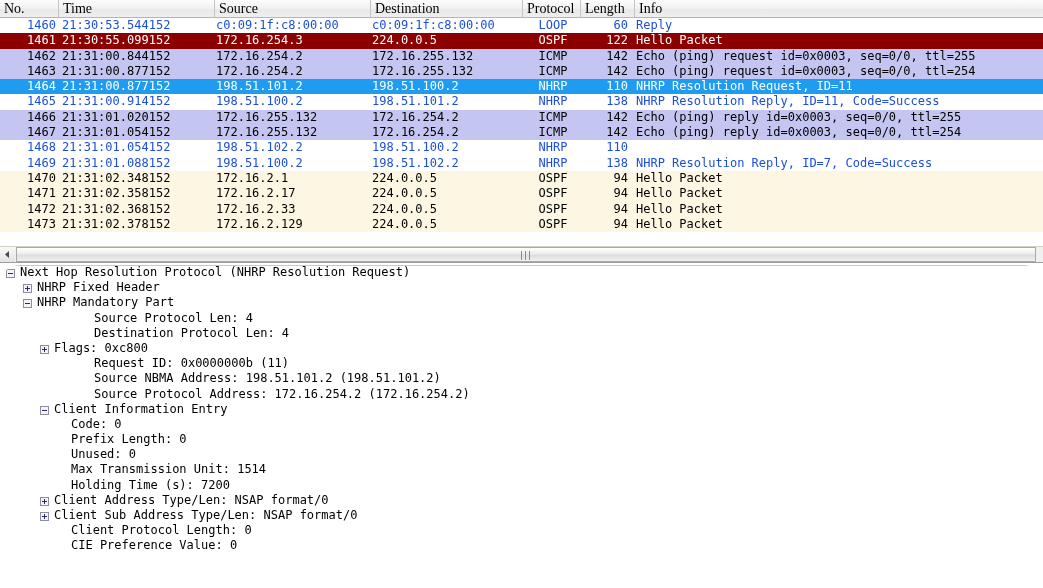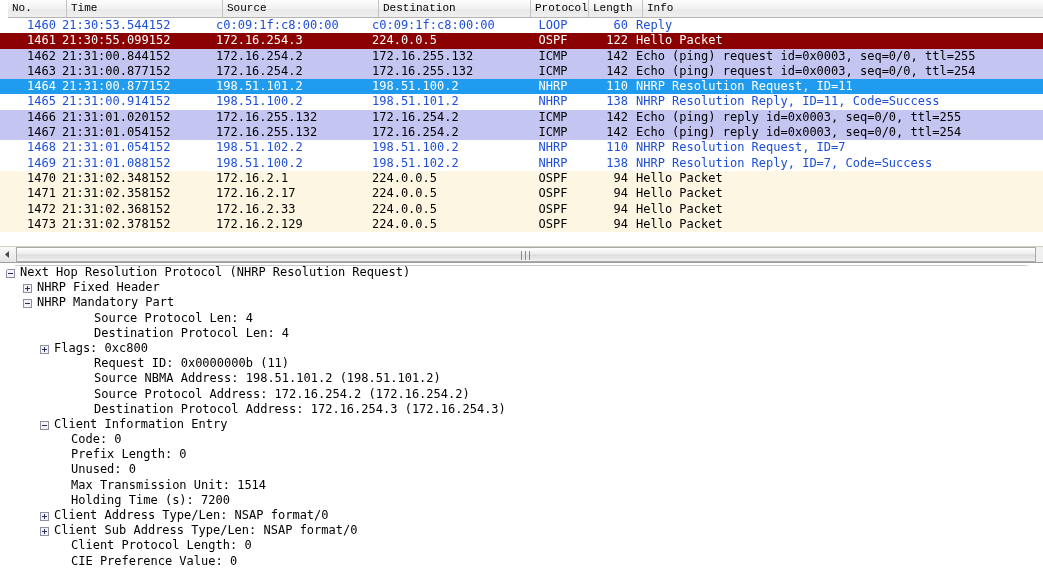--- a/index.html
+++ b/index.html
@@ -24,24 +24,23 @@
     height: 246px;
     background: #ffffff;
     overflow: hidden;
   }
 
   #packet-list-header {
     position: relative;
     height: 17px;
     background: linear-gradient(to bottom, #fdfdfd 0%, #f1f1f1 50%, #e8e8e8 51%, #efefef 100%);
     border-bottom: 1px solid #b4b4b4;
-    font-family: Liberation Mono, monospace;
-    font-size: 11px;
+    font-family: Liberation Serif, serif;
+    font-size: 14px;
     color: #000000;
-    margin-left: 8px;
   }
   .col-head {
     position: absolute;
     top: 0;
     height: 17px;
     line-height: 17px;
     padding-left: 4px;
     box-sizing: border-box;
     white-space: nowrap;
     overflow: hidden;
@@ -287,21 +286,20 @@
         <div class="pcell c-len">142</div>
         <div class="pcell c-info">Echo (ping) reply     id=0x0003, seq=0/0, ttl=254</div>
       </div>
       <div class="prow rc-white">
         <div class="pcell c-no">1468</div>
         <div class="pcell c-time">21:31:01.054152</div>
         <div class="pcell c-src">198.51.102.2</div>
         <div class="pcell c-dst">198.51.100.2</div>
         <div class="pcell c-prot">NHRP</div>
         <div class="pcell c-len">110</div>
-        <div class="pcell c-info">NHRP Resolution Request, ID=7</div>
       </div>
       <div class="prow rc-white">
         <div class="pcell c-no">1469</div>
         <div class="pcell c-time">21:31:01.088152</div>
         <div class="pcell c-src">198.51.100.2</div>
         <div class="pcell c-dst">198.51.102.2</div>
         <div class="pcell c-prot">NHRP</div>
         <div class="pcell c-len">138</div>
         <div class="pcell c-info">NHRP Resolution Reply, ID=7, Code=Success</div>
       </div>
@@ -385,23 +383,20 @@
       </div>
       <div class="drow ind2-leaf">
         <span class="dtext">Request ID: 0x0000000b (11)</span>
       </div>
       <div class="drow ind2-leaf">
         <span class="dtext">Source NBMA Address: 198.51.101.2 (198.51.101.2)</span>
       </div>
       <div class="drow ind2-leaf">
         <span class="dtext">Source Protocol Address: 172.16.254.2 (172.16.254.2)</span>
       </div>
-      <div class="drow ind2-leaf">
-        <span class="dtext">Destination Protocol Address: 172.16.254.3 (172.16.254.3)</span>
-      </div>
       <div class="drow ind2">
         <span class="twisty minus"></span>
         <span class="dtext">Client Information Entry</span>
       </div>
       <div class="drow ind3-leaf">
         <span class="dtext">Code: 0</span>
       </div>
       <div class="drow ind3-leaf">
         <span class="dtext">Prefix Length: 0</span>
       </div>

